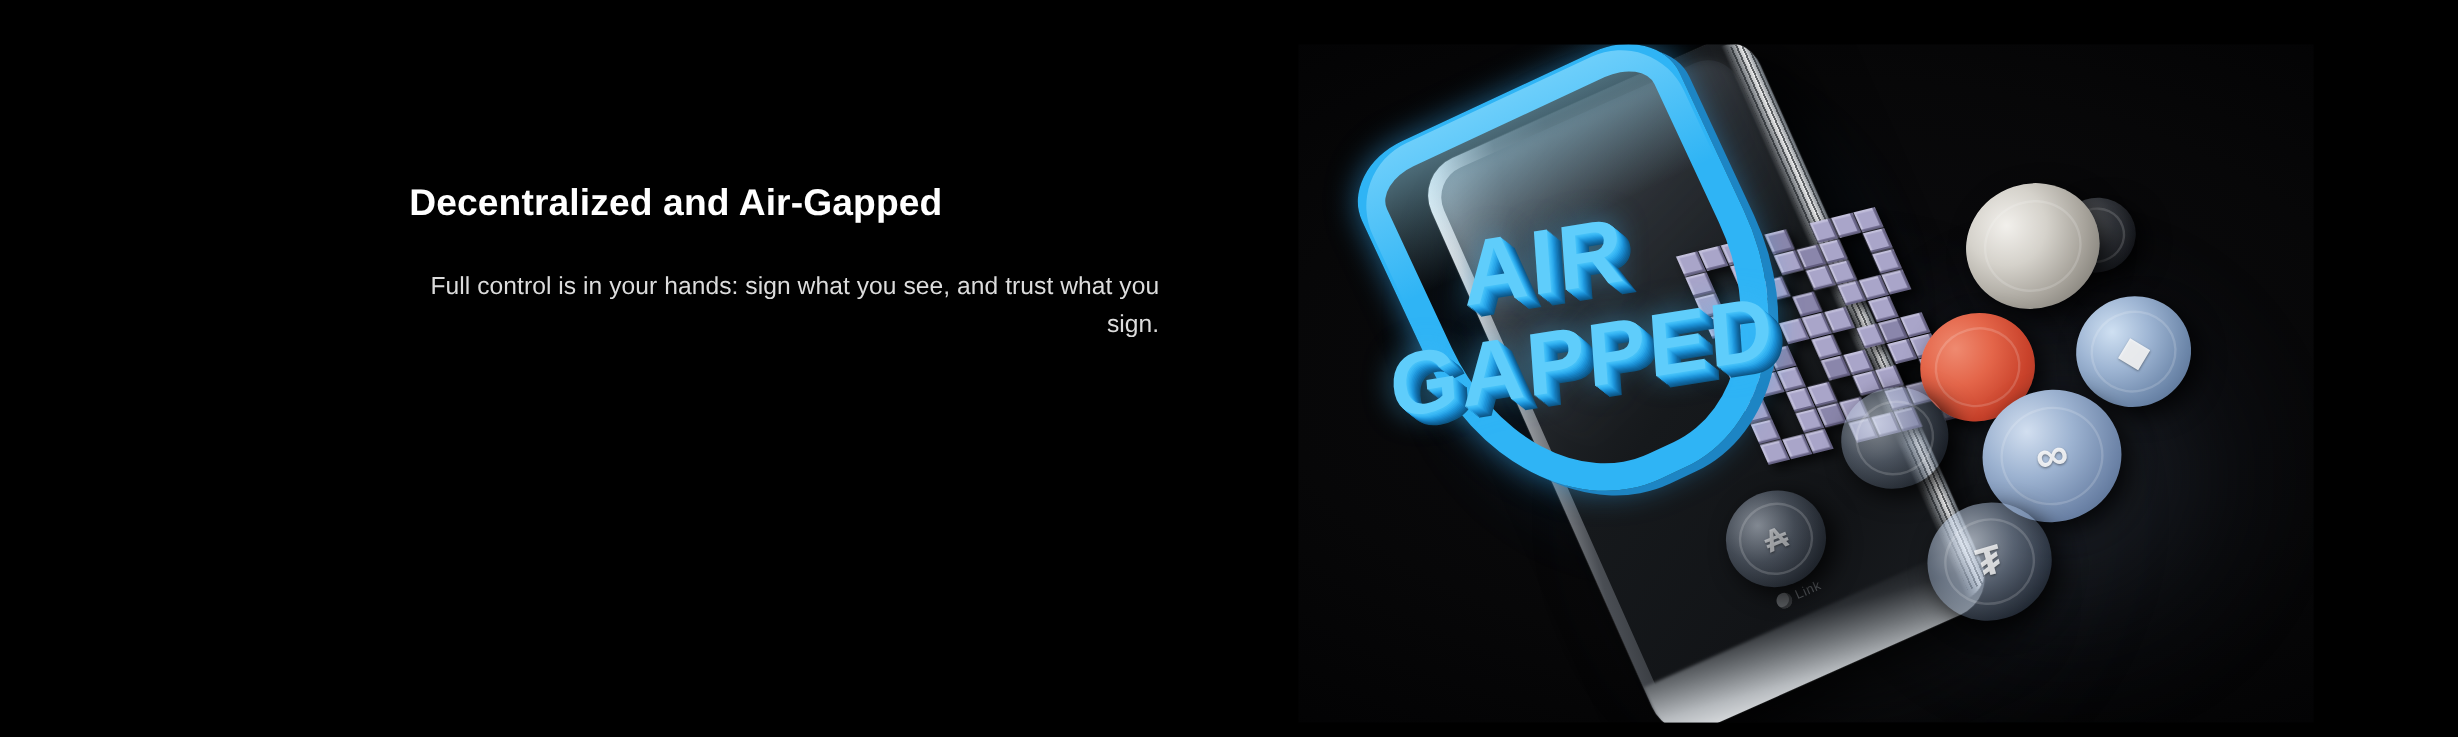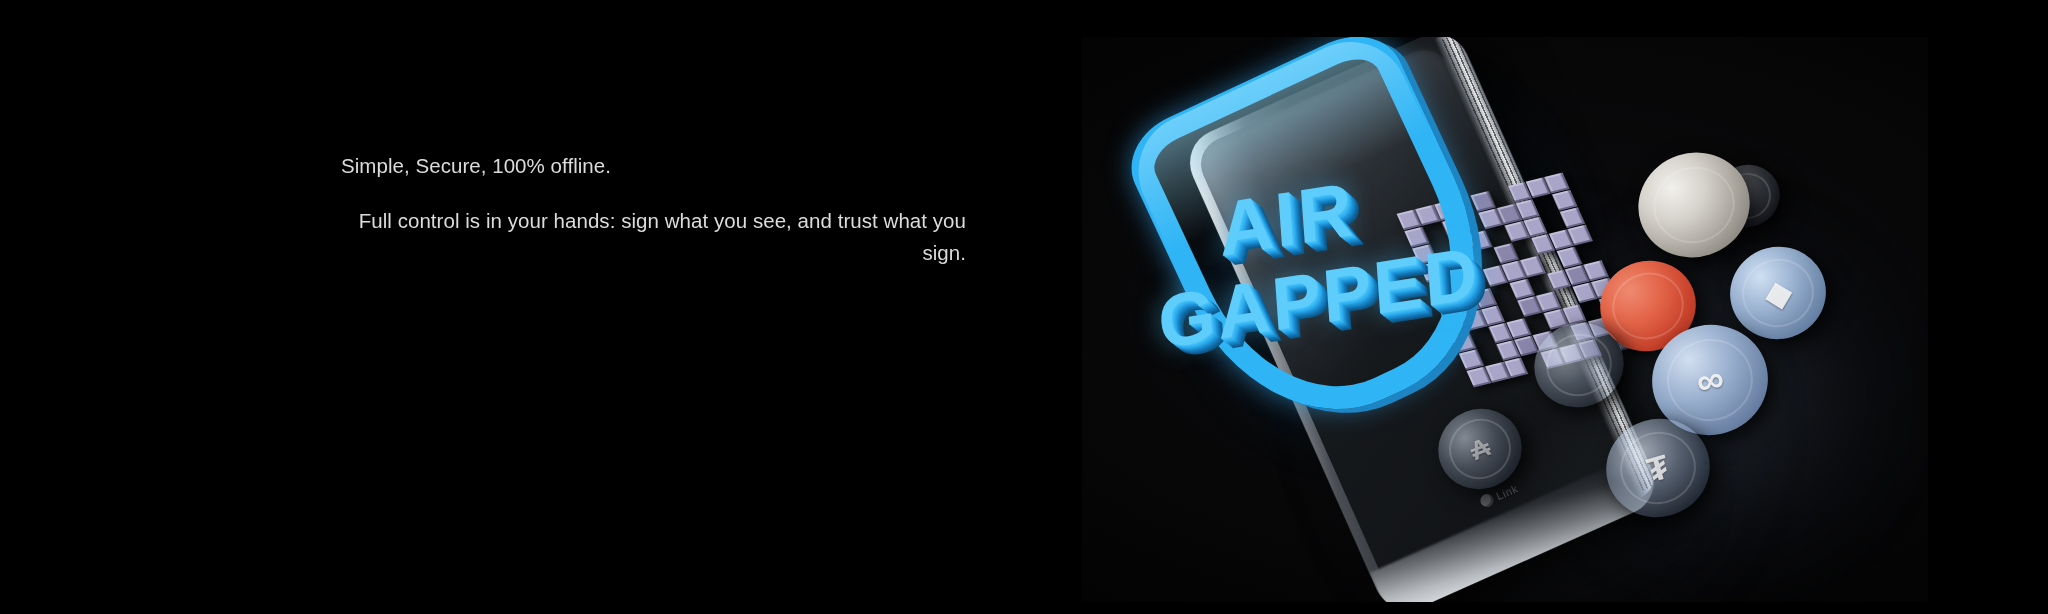--- a/index.html
+++ b/index.html
@@ -339,22 +339,22 @@
     line-height: 1;
     text-shadow: 0 1px 2px rgba(0,0,0,0.4);
   }
 </style>
 </head>
 <body>
 
 <div class="section">
 
   <div class="copy-column">
-
-    <p class="body-para">Simple, Secure, 100% offline.</p>
+    <h2 class="headline">Decentralized and Air-Gapped</h2>
+
 
 
     <p class="body-para">Full control is in your hands: sign what you see, and trust what you sign.</p>
   </div>
 
   <div class="visual-panel">
     <div class="scene">
 
       <div class="glow glow-blue"></div>
       <div class="glow glow-phone"></div>

